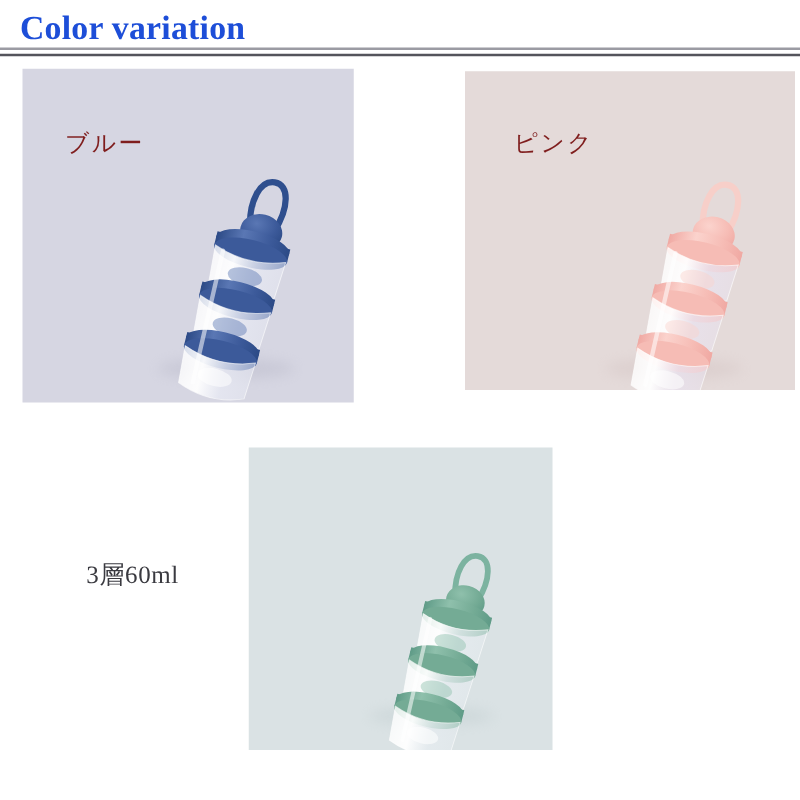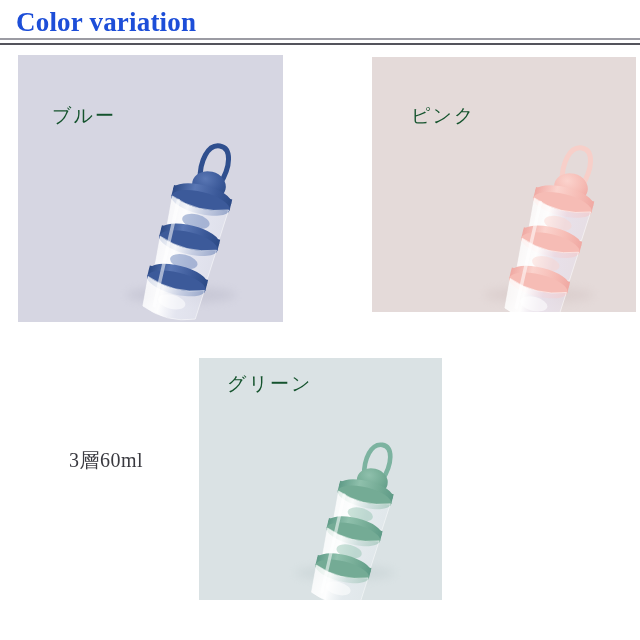--- a/index.html
+++ b/index.html
@@ -57,21 +57,21 @@
   
   .panel {
     position: absolute;
     overflow: hidden;
   }
   .panel-label {
     position: absolute;
     font-family: "Liberation Serif", "DejaVu Serif", serif;
     font-size: 19px;
     line-height: 22px;
-    color: #14532d;
+    color: #7f1d1d;
     letter-spacing: 2px;
     white-space: nowrap;
   }
 
   #panel-blue  { left: 18px;  top: 55px;  width: 265px; height: 267px; background: #d6d6e2; }
   #panel-pink  { left: 372px; top: 57px;  width: 264px; height: 255px; background: #e4dad9; }
   #panel-green { left: 199px; top: 358px; width: 243px; height: 242px; background: #dae2e4; }
 
   #label-blue  { left: 34px; top: 50px; }
   #label-pink  { left: 39px; top: 48px; }
@@ -216,21 +216,20 @@
 
   <path d="M22 153 L24 183 Q51 194 78 183 L80 153 Q51 164 22 153 Z" fill="url(#body-pink)" stroke="#ffffff" stroke-width="0.8" stroke-opacity="0.6"></path>
   <ellipse cx="51" cy="172" rx="14" ry="7" fill="#ffffff" opacity="0.55"></ellipse>
 
   <path d="M33 72 L35 180" stroke="#ffffff" stroke-width="3.5" stroke-opacity="0.55" stroke-linecap="round"></path>
 </svg>
     </div>
 </div>
 
 <div class="panel" id="panel-green">
-  <div class="panel-label" id="label-green">グリーン</div>
   <div class="shadow-ellipse" style="left: 96px; top: 208px; width: 100px; height: 14px; background: rgb(178, 193, 195);"></div>
     <div class="product" id="product-green" style="left:108px; top:75px;">
 <svg width="101.2" height="184" viewBox="0 0 110 200">
   <defs>
     <linearGradient id="lid-green" x1="0" y1="0" x2="1" y2="0">
       <stop offset="0" stop-color="#5f9b87"></stop>
       <stop offset="0.35" stop-color="#8fc0ac"></stop>
       <stop offset="0.72" stop-color="#74ab95"></stop>
       <stop offset="1" stop-color="#5f9b87"></stop>
     </linearGradient>

